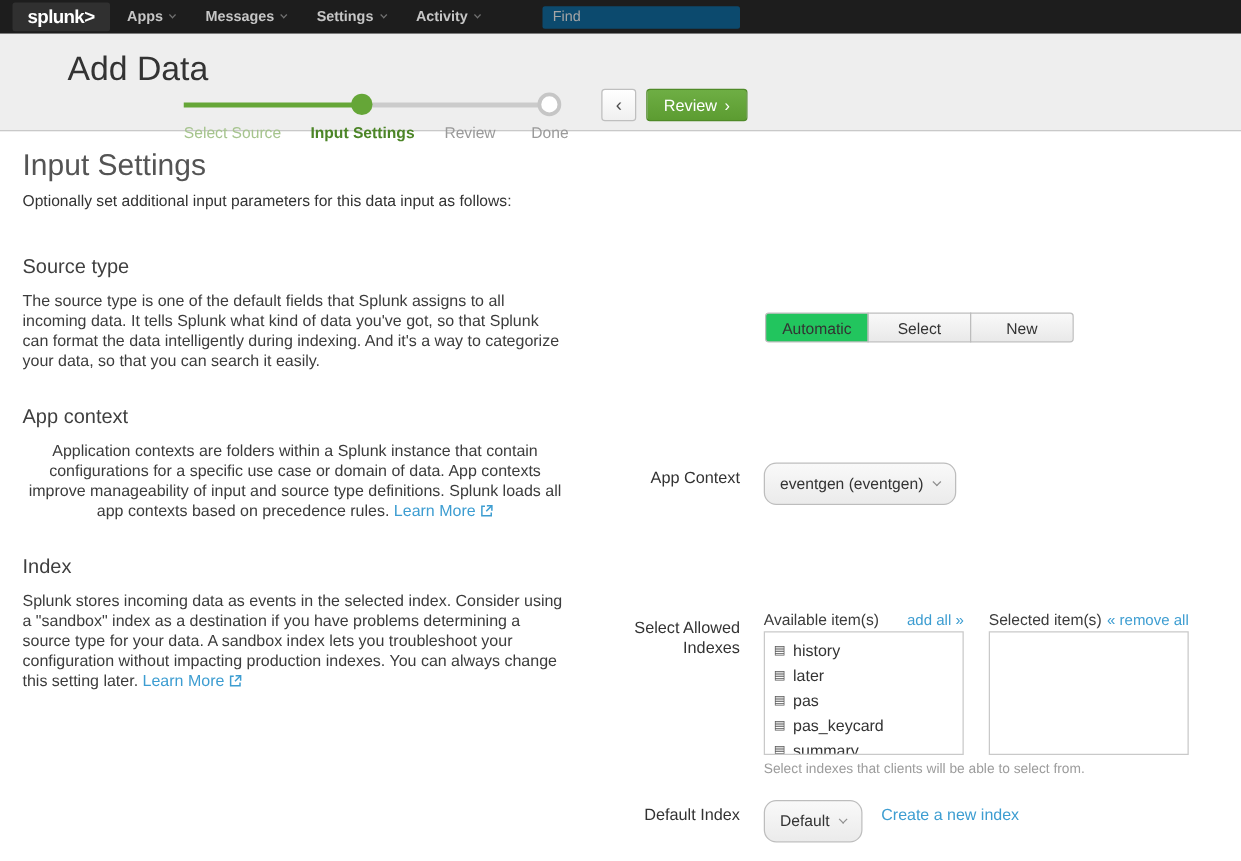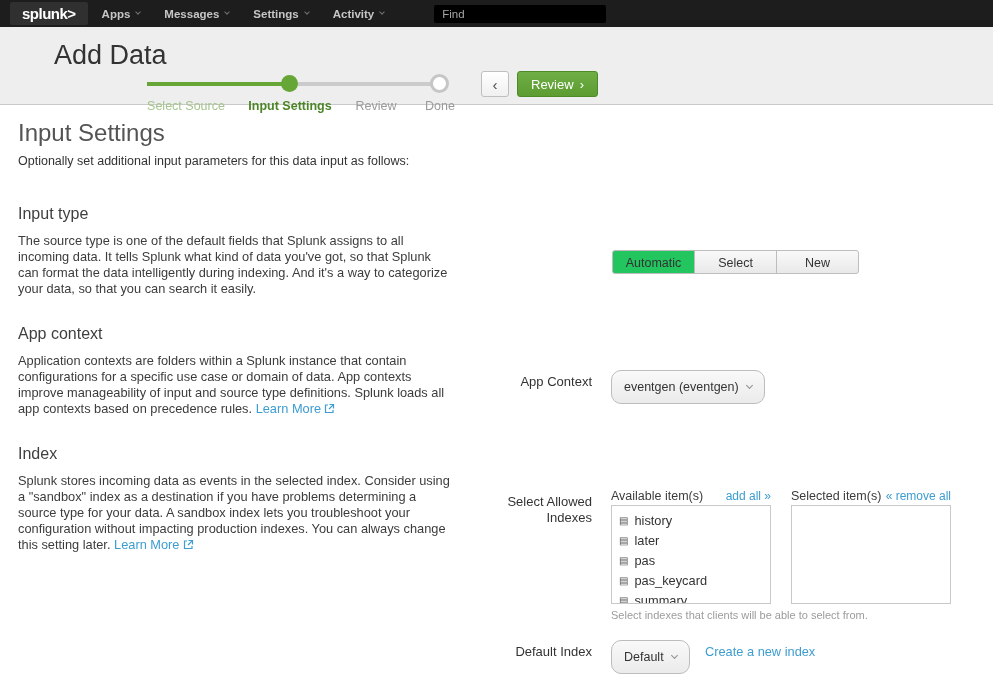--- a/index.html
+++ b/index.html
@@ -26,22 +26,22 @@
     color:#c6c6c6; font-size:11.5px; margin-right:24px;
     display:flex; align-items:center; gap:6px; cursor:pointer;font-weight:bold;
   }
   .chev {
     display:inline-block; width:5px; height:5px;
     border-right:1.5px solid currentColor; border-bottom:1.5px solid currentColor;
     transform:rotate(45deg); margin-top:-3px; opacity:.75;
   }
   .nav-chev { width:4px; height:4px; color:#8f8f8f; }
   .find-input {
-    margin-left:26px; width:172px; height:18px;
-    background:#000000; border:none; border-radius:2px;
+    margin-left:26px; width:158px; height:18px;
+    background:#0c4a6e; border:none; border-radius:2px;
     color:#a5a5a5; font-size:11.5px; padding:0 8px;
     font-family:"Liberation Sans", sans-serif;
   }
   .find-input::placeholder { color:#a5a5a5; }
 
   
   .header {
     position:relative; height:78px;
     background:#eeeeee; border-bottom:1px solid #c9c9c9;
   }
@@ -83,21 +83,21 @@
   .abs { position:absolute; }
 
   .page-title { left:18px; top:14px; font-size:24px; color:#545454; font-weight:normal; margin:0; }
   .page-subtitle { left:18px; top:49px; font-size:12.5px; color:#333; }
 
   .section-heading { left:18px; font-size:16px; color:#3f3f3f; }
   .section-para {
     left:18px; width:436px; font-size:12.8px; line-height:16px; color:#3c3c3c;
   }
   .st-heading { top:100px; } .st-para { top:128px; }
-  .ac-heading { top:220px; } .ac-para { top:248px; }
+  .ac-heading { top:220px; } .ac-para { top:248px;text-align:center; }
   .ix-heading { top:340px; } .ix-para { top:368px; }
 
   a.link { color:#3d9dd1; text-decoration:none; cursor:pointer; }
   .ext-icon { margin-left:3px; vertical-align:-1px; }
 
   
   .segmented { left:612px; top:145px; display:flex; }
   .seg {
     width:83px; height:24px; margin-left:-1px;
     border:1px solid #bdbdbd; background:linear-gradient(#f9f9f9,#e9e9e9);
@@ -191,21 +191,21 @@
     <span>Review</span>
     <span>›</span>
   </button>
 </div>
 
 <div class="content">
 
   <h1 class="abs page-title">Input Settings</h1>
   <div class="abs page-subtitle">Optionally set additional input parameters for this data input as follows:</div>
 
-  <div class="abs section-heading st-heading">Input type</div>
+  <div class="abs section-heading st-heading">Source type</div>
   <div class="abs section-para st-para">The source type is one of the default fields that Splunk assigns to all incoming data. It tells Splunk what kind of data you've got, so that Splunk can format the data intelligently during indexing. And it's a way to categorize your data, so that you can search it easily.</div>
 
   <div class="abs segmented">
     <button class="seg first active">Automatic</button>
     <button class="seg">Select</button>
     <button class="seg last">New</button>
   </div>
 
   <div class="abs section-heading ac-heading">App context</div>
   <div class="abs section-para ac-para">

